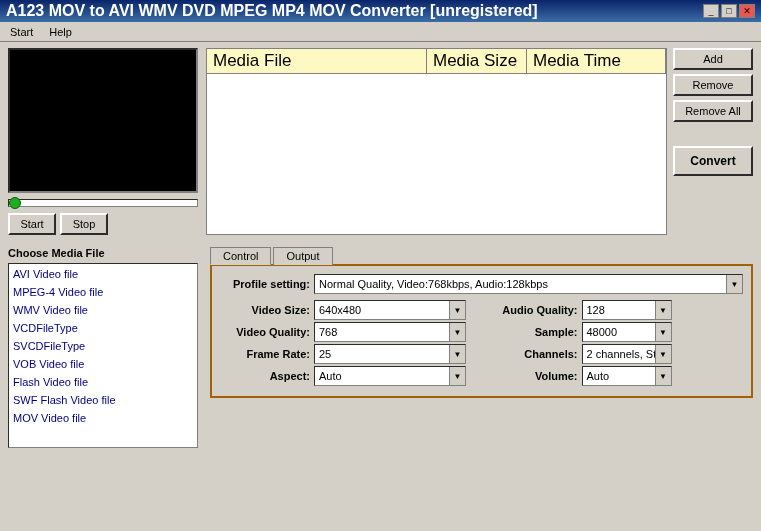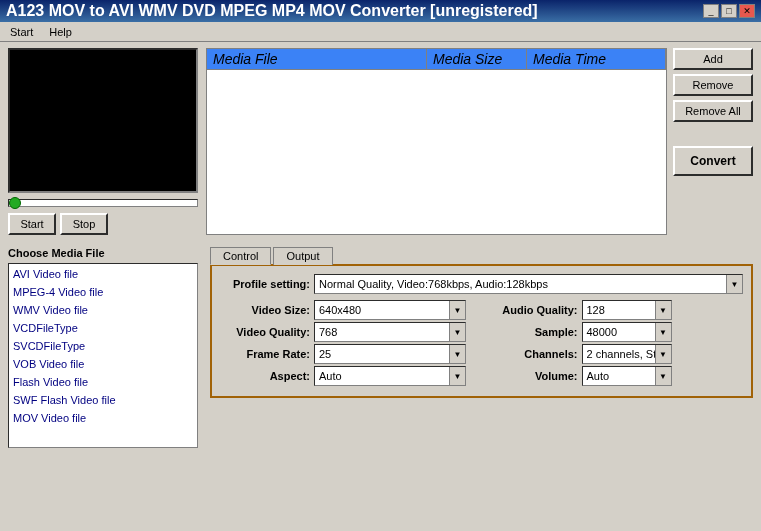--- a/index.html
+++ b/index.html
@@ -117,23 +117,22 @@
     }
     .file-list-header {
       display: flex;
       background: #d4d0c8;
       border: 1px solid #808080;
       border-bottom: none;
     }
     .col-header {
       border-right: 1px solid #808080;
       padding: 2px 6px;
-      font-size: 14px;
-      background: #3b82f6;
-      font-style: italic;
+      font-size: 17px;
+      background: #fef9c3;
     }
     .col-media-file { width: 220px; }
     .col-media-size { width: 100px; }
     .col-media-time { flex: 1; }
     .file-list-body {
       border: 1px solid #808080;
       background: white;
       flex: 1;
       height: 175px;
     }

